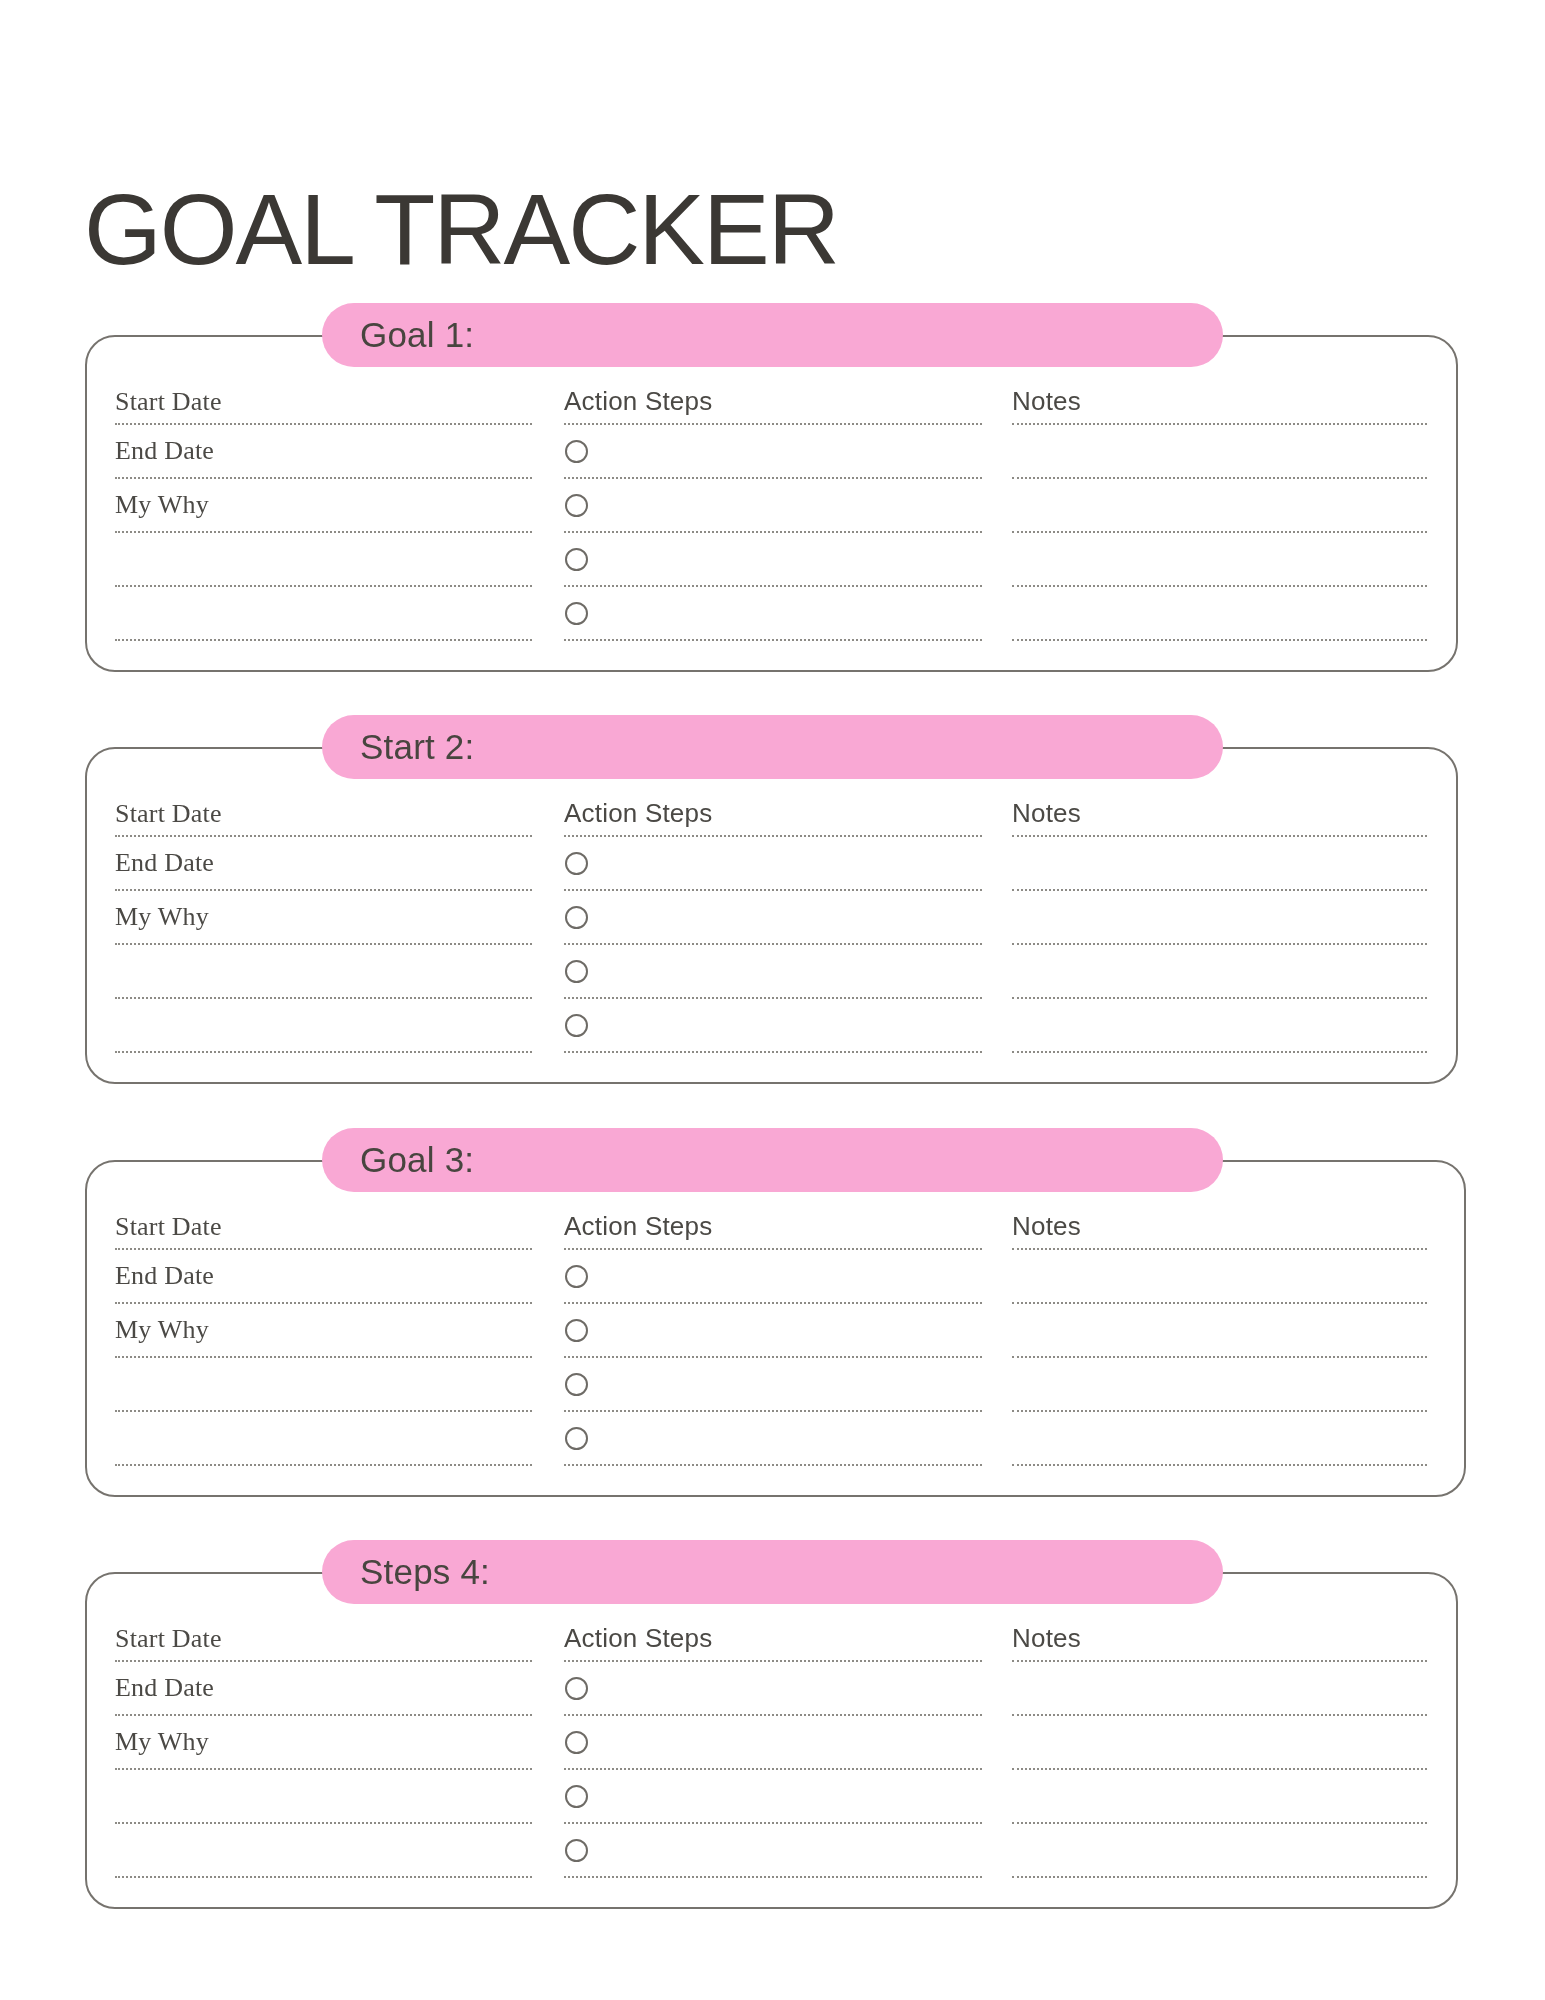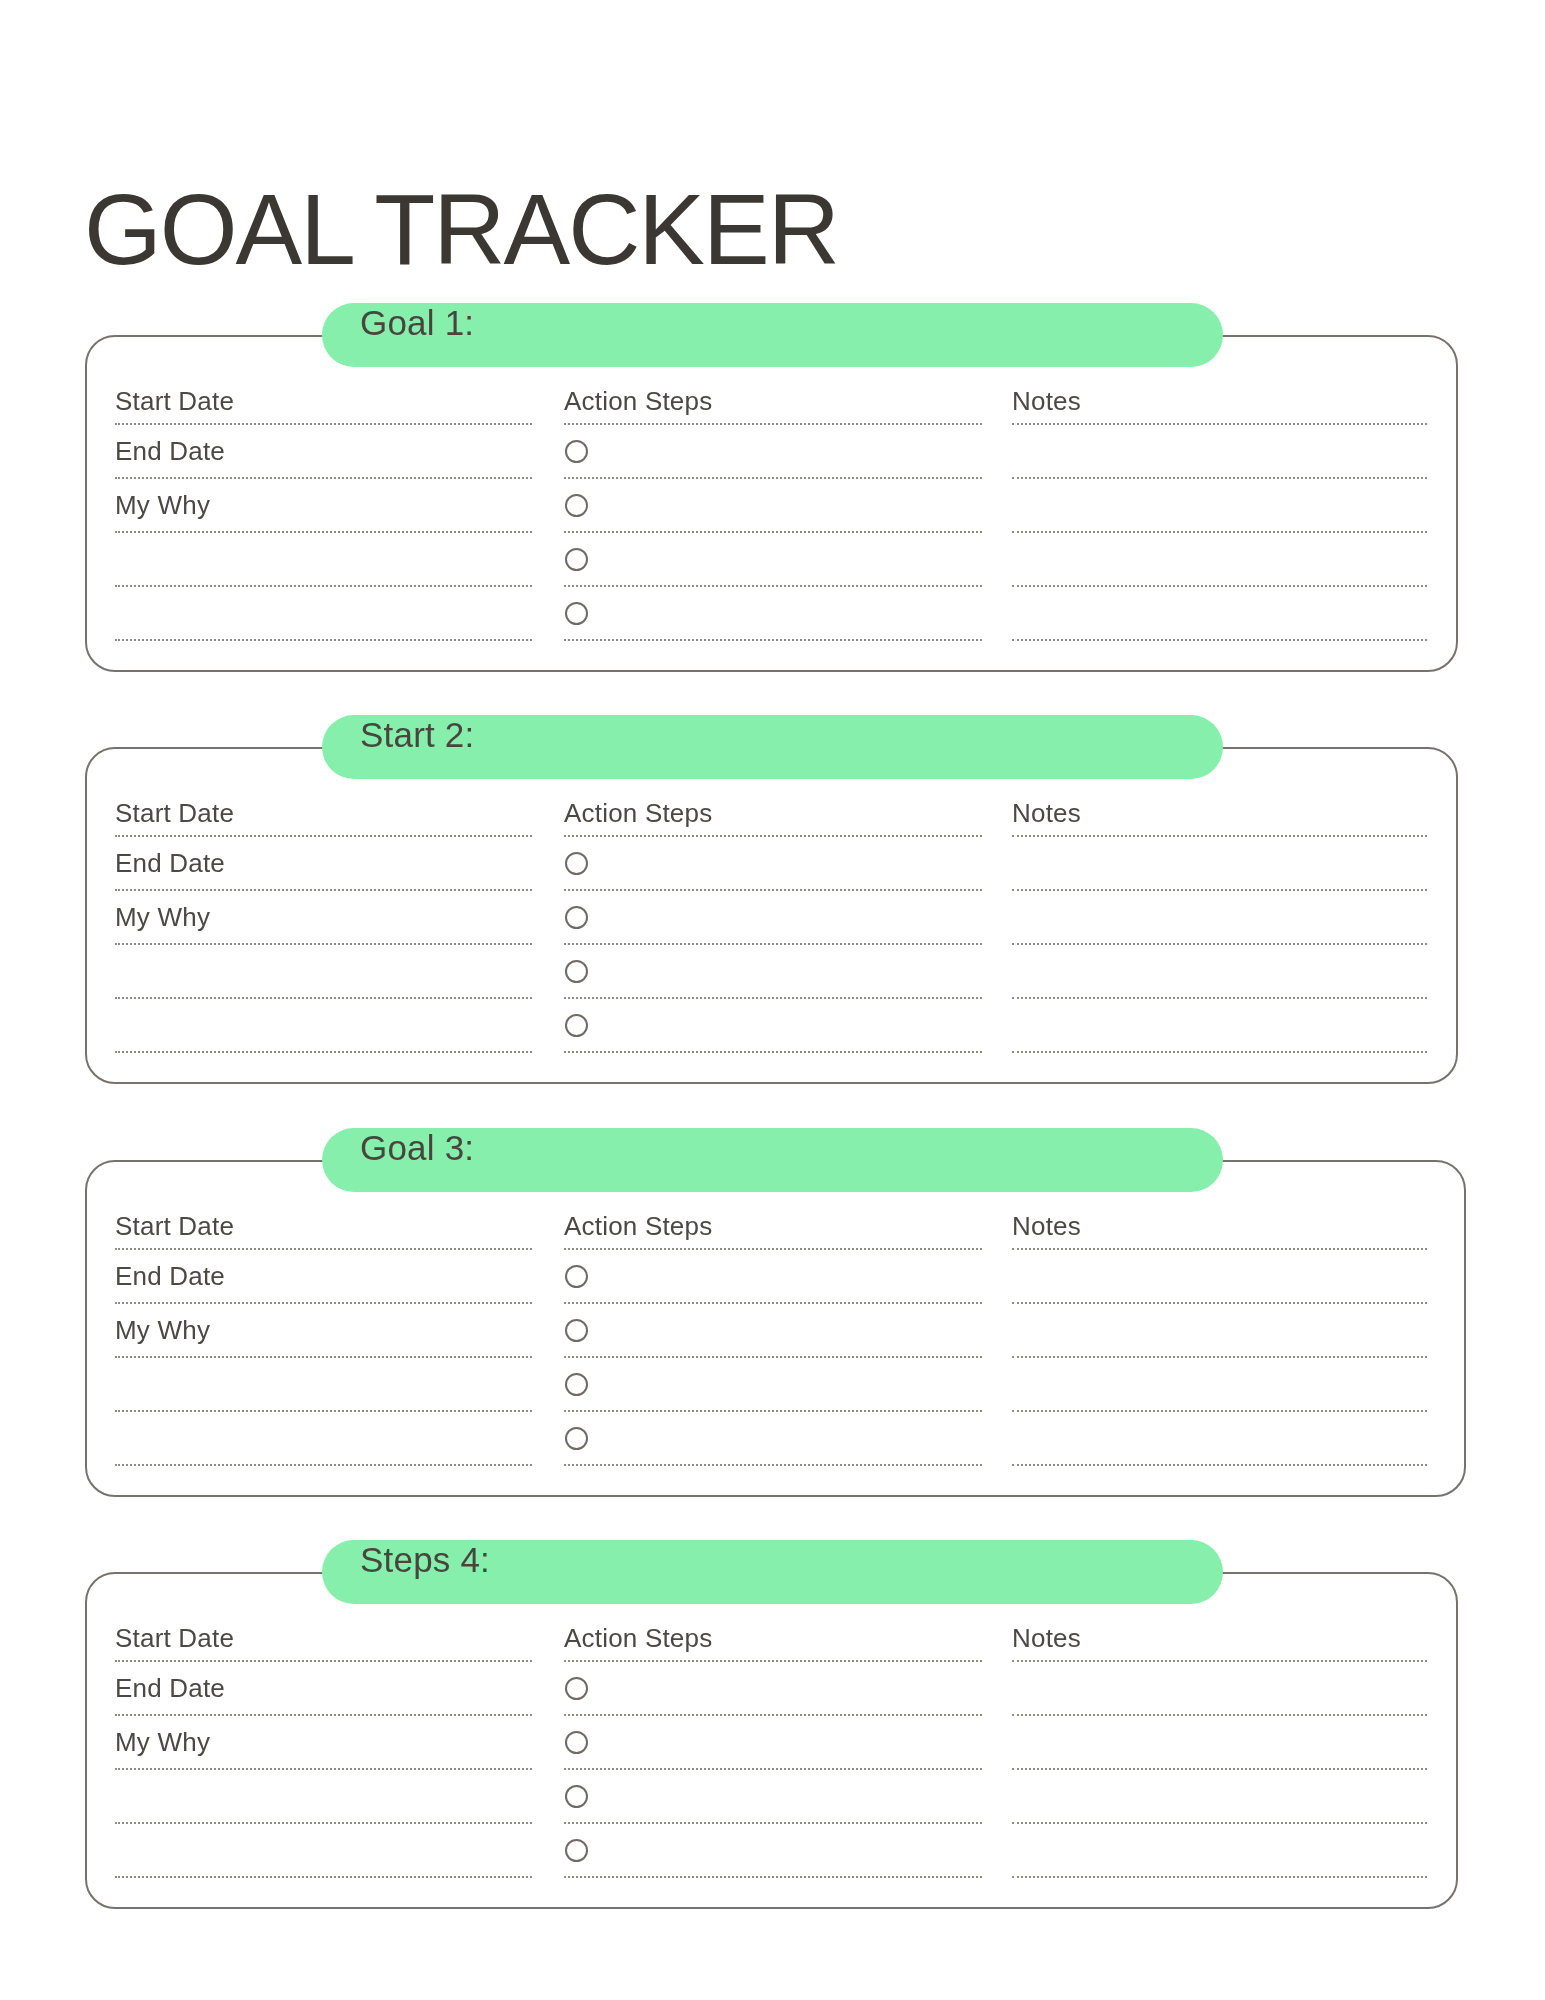--- a/index.html
+++ b/index.html
@@ -27,25 +27,25 @@
     height:402px;
   }
   .goal-section.g1 { top:303px; }
   .goal-section.g2 { top:715px; }
   .goal-section.g3 { top:1128px;padding-left:8px; }
   .goal-section.g4 { top:1540px; }
   .pill {
     position:absolute;
     left:237px; top:0;
     width:901px; height:64px;
-    background:#86efac;
+    background:#f9a8d4;
     border-radius:32px;
     z-index:2;
     display:flex;
-    align-items:flex-start;
+    align-items:center;
     padding-left:38px;
     box-sizing:border-box;
   }
   .pill-label {
     font-size:35px;
     color:#48453f;
     letter-spacing:0.2px;
   }
   .box {
     position:absolute;
@@ -53,21 +53,21 @@
     width:100%; height:337px;
     border:2.5px solid #76736e;
     border-radius:30px;
     box-sizing:border-box;
     z-index:1;
   }
   .col {
     position:absolute;
     top:43px;
   }
-  .col-left  { left:28px;  width:417px; }
+  .col-left  { left:28px;  width:417px;font-family:Liberation Serif, serif; }
   .col-mid   { left:477px; width:418px; }
   .col-right { left:925px; width:415px; }
   .row {
     box-sizing:border-box;
     border-bottom:2px dotted #8d8b86;
     display:flex;
     align-items:center;
   }
   .row.header { height:45px; }
   .row.body   { height:54px; }

